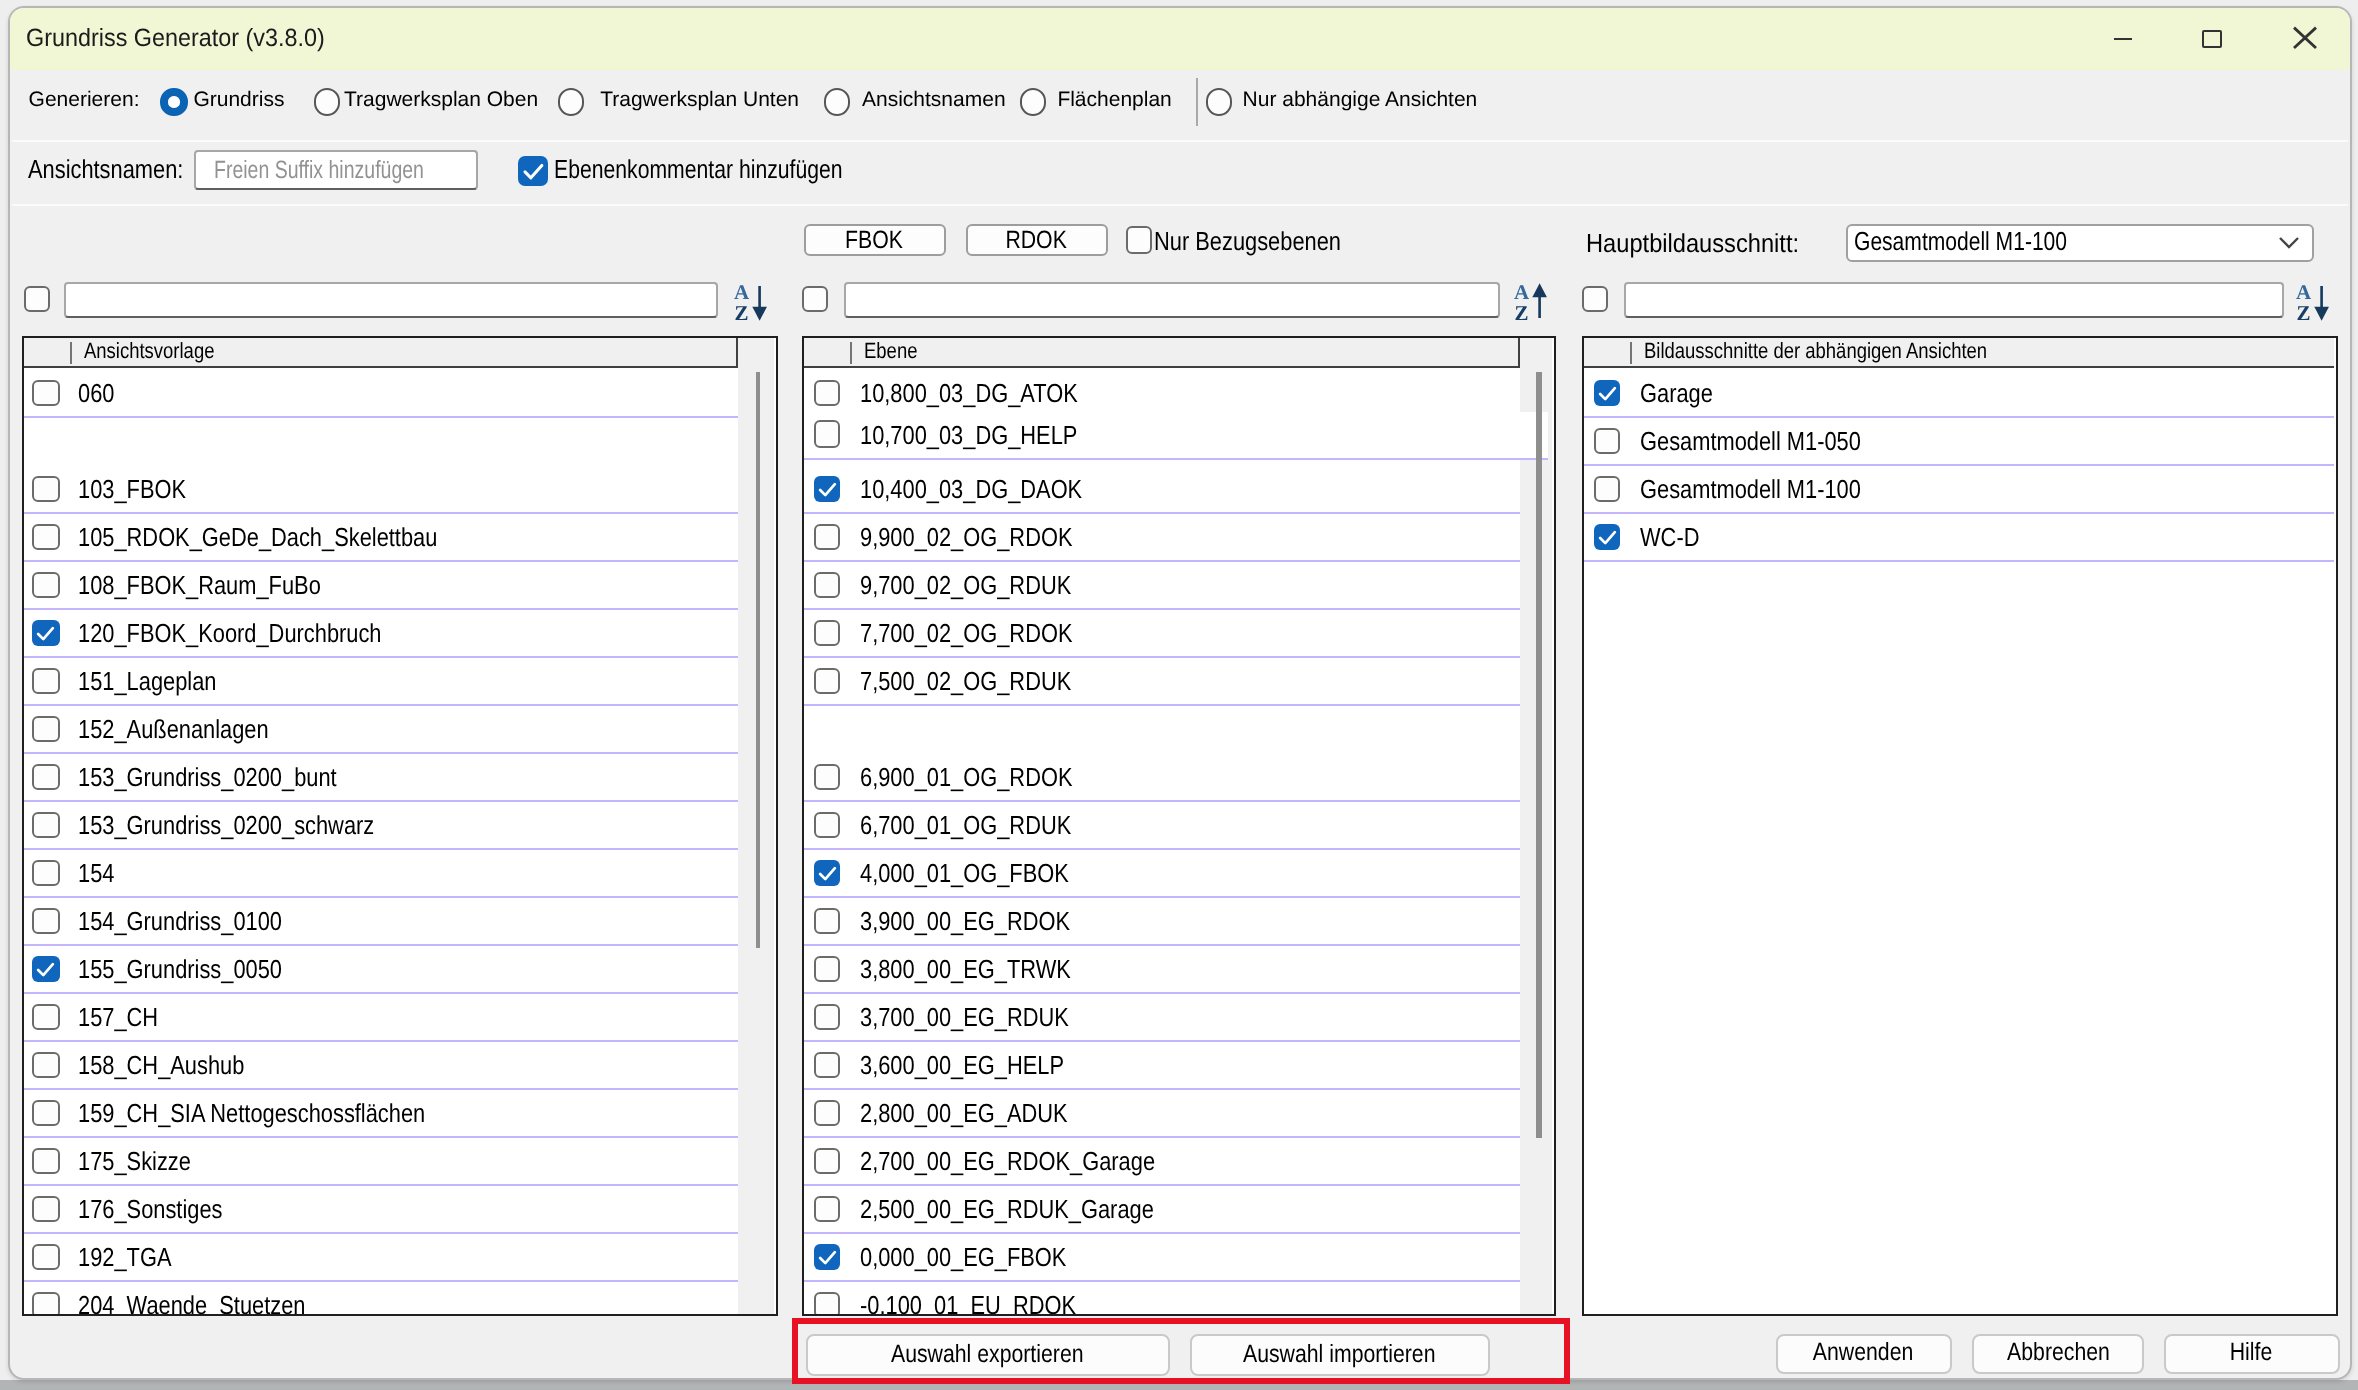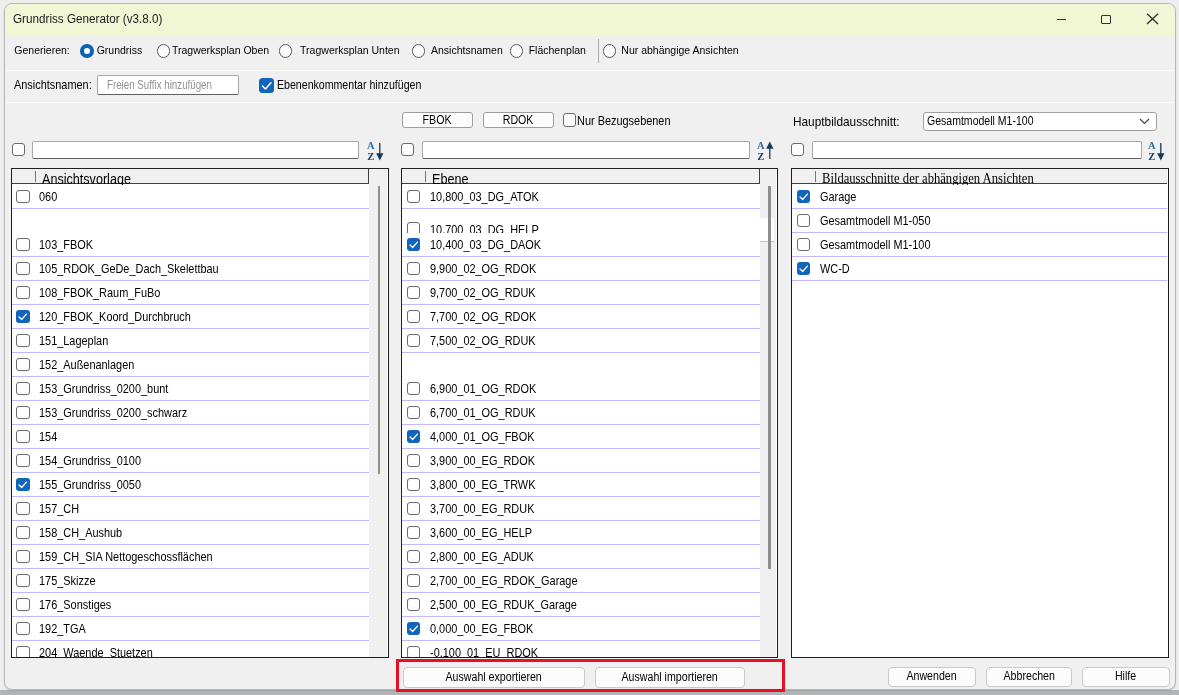--- a/index.html
+++ b/index.html
@@ -22,21 +22,21 @@
 .cbc{background:#1066bc}
 .cbc svg{position:absolute;left:0;top:0;width:100%;height:100%}
 .cbu{background:#fdfdfd;border:1px solid #6b6b6b}
 .sic{position:absolute}
 .btn{background:#fdfdfd;border:1px solid #9d9d9d;border-radius:3px;font-size:12.5px;color:#000;text-align:center}
 .btn2{background:#fcfcfc;border:1px solid #c9c9c9;border-radius:4px;font-size:12.5px;color:#000;text-align:center}
 .btn .tx,.btn2 .tx{transform:scaleX(0.85);transform-origin:50% 0}
 .panel{background:#fff;border:1.5px solid #1f1f1f;overflow:hidden}
 .phdr{left:0;top:0;height:15.5px;background:#f0f0f0;border-bottom:1px solid #404040}
 .ptick{left:23px;top:2.5px;width:1px;height:11px;background:#757575}
-.phtx{left:30px;top:1.5px;font-size:15px;color:#000}
+.phtx{left:30px;top:1.5px;font-size:11px;color:#000}
 .prow{left:0;height:24px;border-bottom:1px solid #c4b5fd;background:#fff}
 .ptx{left:27.5px;top:4px;font-size:13px;color:#000}
 .thumb{width:2.6px;background:#8e8e8e}
 .combo{background:#fff;border:1px solid #a0a0a0;border-radius:3px}
 #redrect{left:396px;top:658.5px;width:389px;height:33.5px;border:3.5px solid #e81123}
 .wmin{width:9.5px;height:1.5px;background:#333}
 .wmax{width:9.5px;height:9.5px;border:1.4px solid #333;border-radius:1px}
 svg{position:absolute}
 </style></head><body>
 <div id="strip"></div>
@@ -200,21 +200,21 @@
 <div class="panel" style="left:396px;top:163.5px;width:377px;height:490.5px">
       <div style="left:357.5px;top:0;width:16.5px;height:488px;background:#f0f0f0"></div>
       <div class="phdr" style="width:357.5px;border-right:1px solid #404040;">
         <div class="ptick"></div>
         <div class="phtx"><span class="tx">Ebene</span></div>
       </div>
       <div class="prow" style="top:16.5px;width:357.5px">
         <div class="cbu" style="left:4.5px;top:4.8px;width:13.4px;height:13.4px;border-radius:3px"></div>
         <div class="ptx"><span class="tx">10,800_03_DG_ATOK</span></div>
       </div>
-      <div class="prow" style="top:49px;width:372px">
+      <div class="prow" style="top:37px;width:372px">
         <div class="cbu" style="left:4.5px;top:4.8px;width:13.4px;height:13.4px;border-radius:3px"></div>
         <div class="ptx"><span class="tx">10,700_03_DG_HELP</span></div>
       </div>
       <div class="prow" style="top:64.5px;width:357.5px">
         <div class="cbc" style="left:4.5px;top:4.8px;width:13.4px;height:13.4px;border-radius:3px">
           <svg viewBox="0 0 14 14">
             <path d="M3.2 7.3 L5.9 10 L10.9 4.3" stroke="#fff" stroke-width="1.4" fill="none" stroke-linecap="round" stroke-linejoin="round"></path>
           </svg>
         </div>
         <div class="ptx"><span class="tx">10,400_03_DG_DAOK</span></div>
@@ -287,21 +287,21 @@
         </div>
         <div class="ptx"><span class="tx">0,000_00_EG_FBOK</span></div>
       </div>
       <div class="prow" style="top:472.5px;width:357.5px">
         <div class="cbu" style="left:4.5px;top:4.8px;width:13.4px;height:13.4px;border-radius:3px"></div>
         <div class="ptx"><span class="tx">-0,100_01_EU_RDOK</span></div>
       </div>
       <div class="thumb" style="left:366.0px;top:17.5px;height:383px"></div>
     </div>
 <div class="panel" style="left:786px;top:163.5px;width:378px;height:490.5px">
-      <div class="phdr" style="width:375px;font-family:Liberation Serif, serif;">
+      <div class="phdr" style="width:375px;">
         <div class="ptick"></div>
         <div class="phtx"><span class="tx">Bildausschnitte der abhängigen Ansichten</span></div>
       </div>
       <div class="prow" style="top:16.5px;width:375px">
         <div class="cbc" style="left:4.5px;top:4.8px;width:13.4px;height:13.4px;border-radius:3px">
           <svg viewBox="0 0 14 14">
             <path d="M3.2 7.3 L5.9 10 L10.9 4.3" stroke="#fff" stroke-width="1.4" fill="none" stroke-linecap="round" stroke-linejoin="round"></path>
           </svg>
         </div>
         <div class="ptx"><span class="tx">Garage</span></div>

